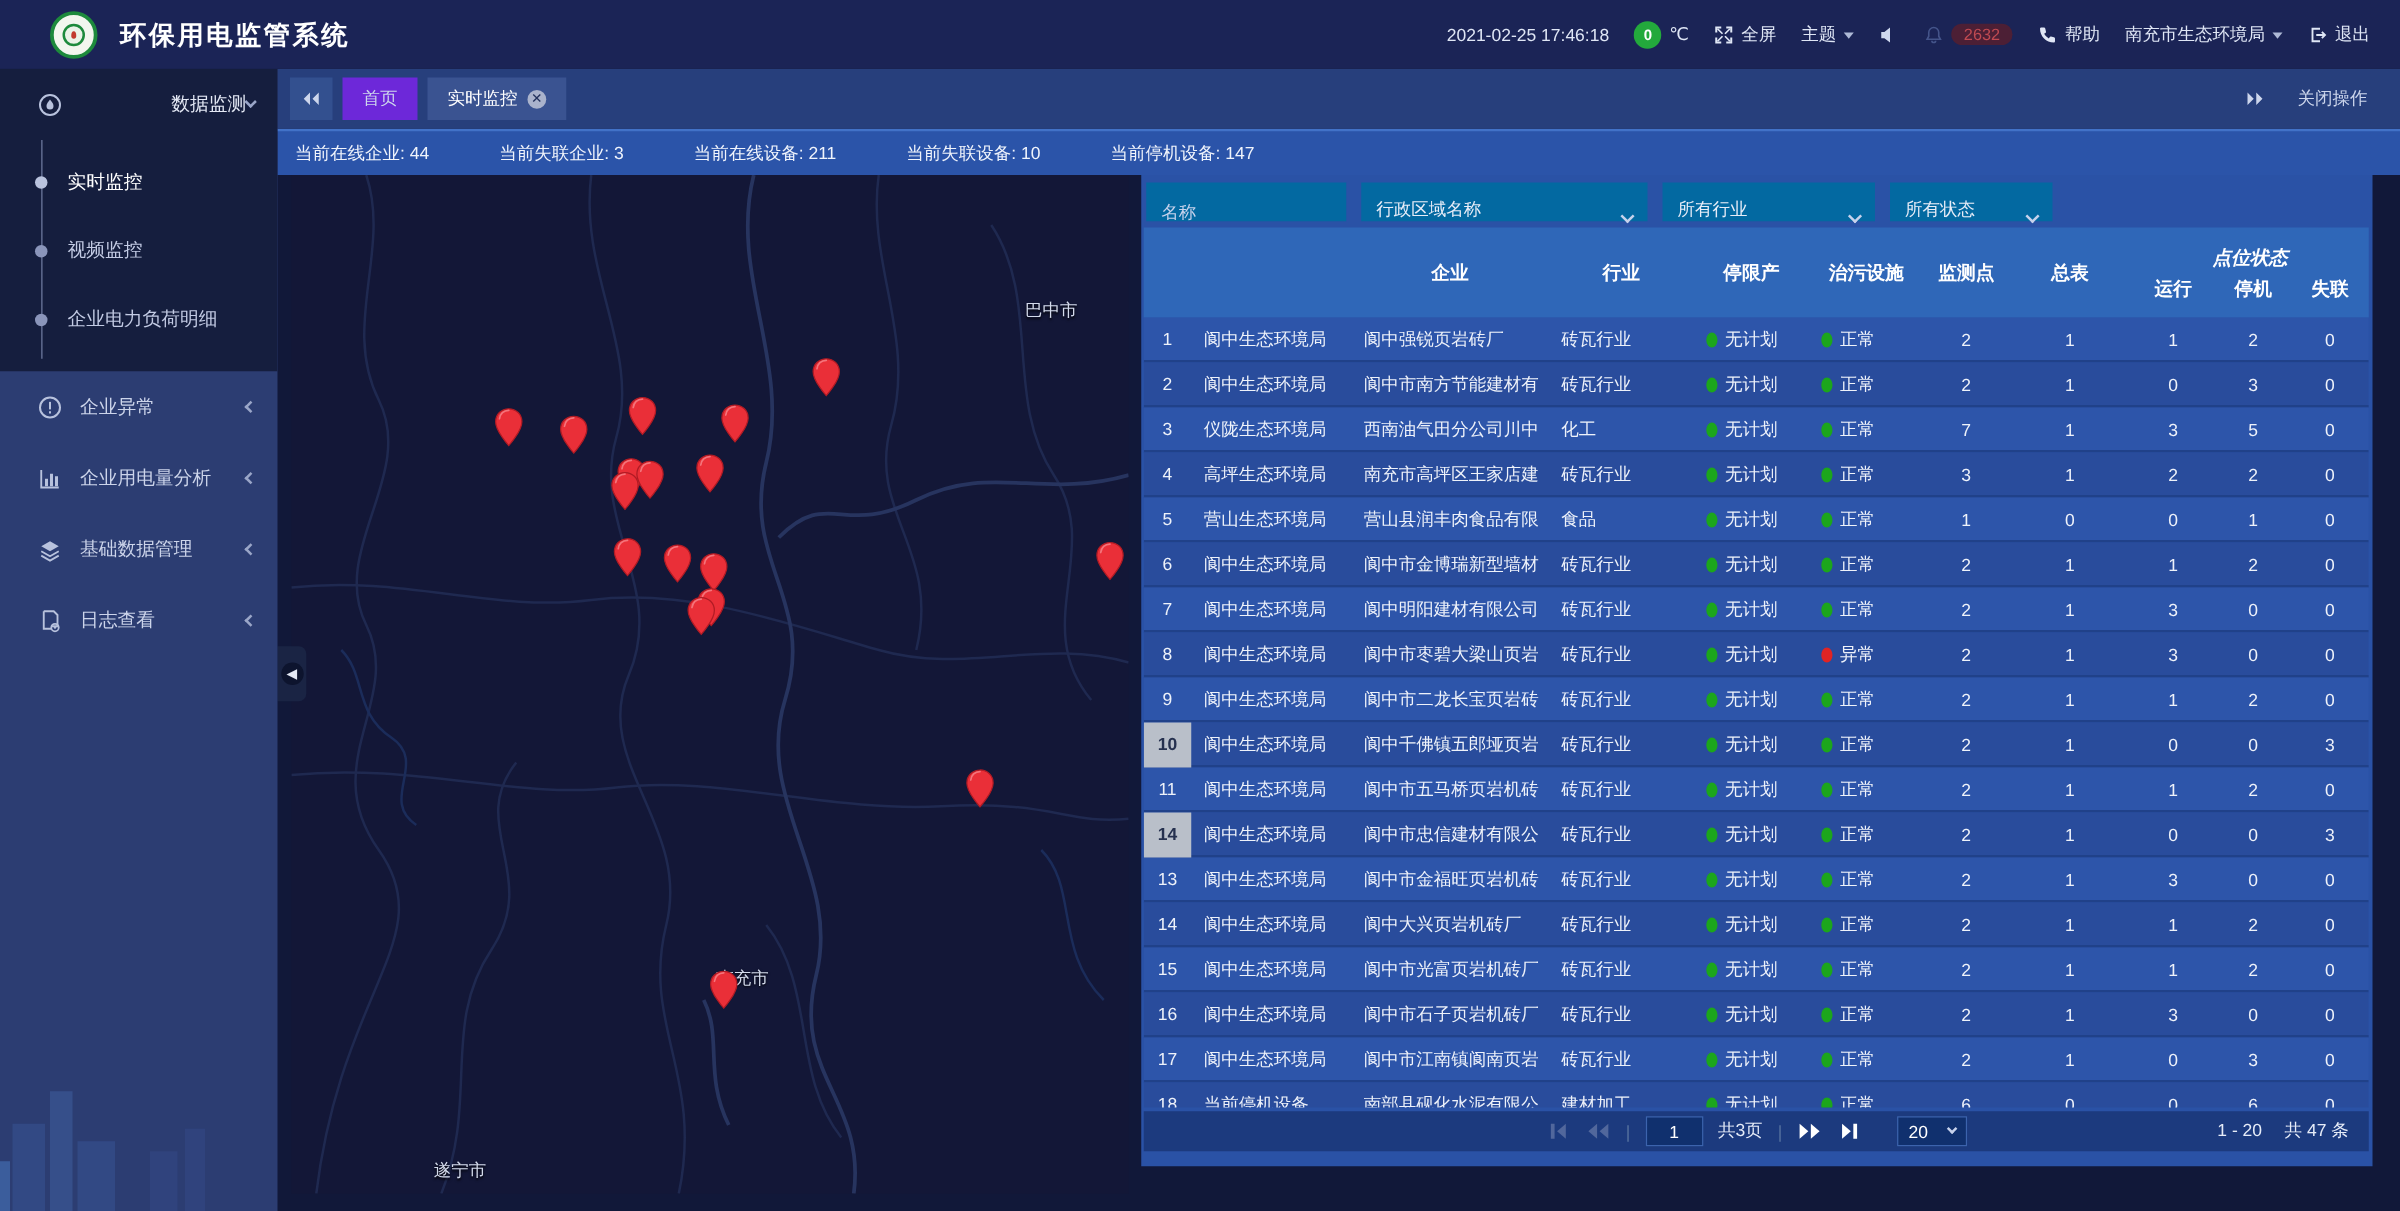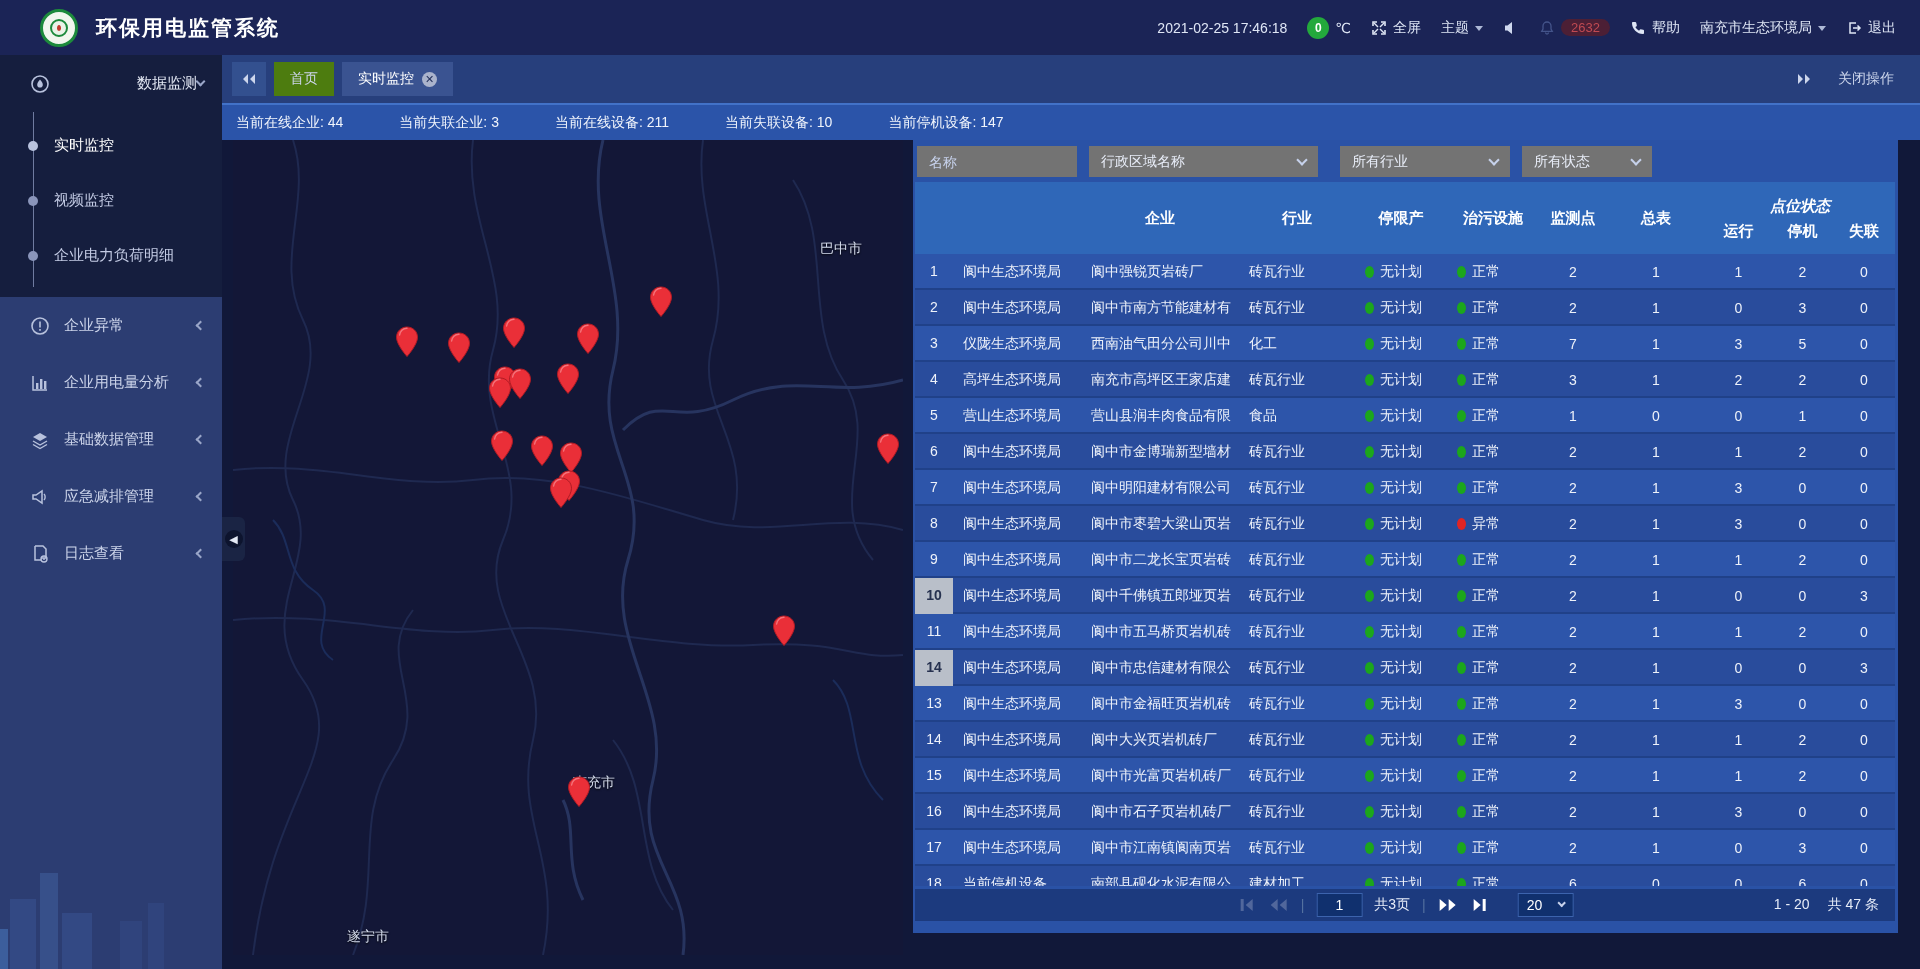--- a/index.html
+++ b/index.html
@@ -37,21 +37,21 @@
   .submenu-item { height:55px; display:flex; align-items:center; padding-left:54px; position:relative; font-size:15px; color:#c3cbe4; cursor:pointer;}
   .submenu-item::before { content:""; position:absolute; left:28px; top:50%; margin-top:-5px; width:10px; height:10px; border-radius:50%; background:#8a95ba;}
   .submenu-item.active { color:#ffffff; }
   .submenu-item.active::before { background:#b9c3de; }
   #skyline { position:absolute; bottom:0; left:0; width:222px; height:130px; opacity:.55; }
   #skyline div { position:absolute; bottom:0; background:#3a5494; }
 
   
   #tabbar { position:absolute; left:222px; top:55px; width:1698px; height:48px; background:#273f7c; display:flex; align-items:center; z-index:10;}
   .tab-nav { width:34px; height:34px; margin-left:10px; background:#33508f; display:flex; align-items:center; justify-content:center; cursor:pointer;}
-  .tab { height:34px; padding:0 16px; display:flex; align-items:center; gap:8px; font-size:14px; color:#cdd6ec; cursor:pointer; background:#4d7c0f; margin-left:8px;}
+  .tab { height:34px; padding:0 16px; display:flex; align-items:center; gap:8px; font-size:14px; color:#cdd6ec; cursor:pointer; background:#6d28d9; margin-left:8px;}
   .tab.active { background:#3a5391; color:#fff; }
   .tab-close { width:15px; height:15px; border-radius:50%; background:#aab3cc; color:#23315c; font-size:11px; line-height:15px; text-align:center; font-weight:bold;}
   #tabbar-right { margin-left:auto; display:flex; align-items:center; gap:26px; padding-right:26px; color:#cdd6ec; font-size:14px;}
   .dbl-arrow svg{ display:block; }
 
   
   #content { position:absolute; left:222px; top:103px; width:1698px; height:866px; background:#111839; }
   #statsbar { position:absolute; left:0; top:0; width:1698px; height:37px; background:#2b54a9; border-top:2px solid #4272c8;
     display:flex; align-items:center; gap:56px; padding-left:14px; font-size:14px; color:#f0f4fc;}
 
@@ -59,26 +59,26 @@
   #map { position:absolute; left:11px; top:37px; width:670px; height:815px; background:#131737; overflow:hidden; cursor:grab;}
   #map svg.roads { position:absolute; left:0; top:0; }
   .city-label { position:absolute; font-size:14px; color:#d4dbec; text-shadow:0 1px 2px #000; }
   .map-pin { position:absolute; width:24px; height:32px; }
   #map-handle { position:absolute; left:0; top:414px; width:23px; height:44px; background:#1a2444; border-radius:0 6px 6px 0; display:flex; align-items:center; justify-content:center; cursor:pointer;}
   #map-handle .knob { width:18px; height:18px; border-radius:50%; background:#0d142e; color:#e4e9f5; font-size:11px; line-height:18px; text-align:center;}
 
   
   #panel { position:absolute; left:691px; top:37px; width:985px; height:793px; background:#2a52a6; }
   #filters { position:absolute; left:4px; top:6px; display:flex; gap:12px; }
-  .fbox { height:31px; background:#737373; color:#e8edf8; font-size:14px; display:flex; align-items:center; padding:0 12px; }
+  .fbox { height:31px; background:#0369a1; color:#e8edf8; font-size:14px; display:flex; align-items:flex-end; padding:0 12px; }
   .fbox input { background:transparent; border:none; outline:none; color:#e8edf8; font-size:14px; width:100%; font-family:inherit;}
   .fbox input::placeholder { color:#c7d2ec; }
   .fbox.sel { justify-content:space-between; cursor:pointer; }
   .sel-chev { width:8px; height:8px; border-left:2px solid #c7d2ec; border-bottom:2px solid #c7d2ec; transform:rotate(-45deg); margin-top:-4px; margin-left:10px;}
-  #f-name { width:160px; } #f-region { width:229px; } #f-industry { width:170px;margin-left:10px; } #f-status { width:130px; }
+  #f-name { width:160px; } #f-region { width:229px; } #f-industry { width:170px; } #f-status { width:130px; }
 
   
   :root { --tcols: 38px 128px 158px 116px 92px 92px 68px 98px 67px 61px 62px; }
   #thead { position:absolute; left:2px; top:42px; width:980px; height:72px; background:#2f67b8;
     display:grid; grid-template-columns:var(--tcols); grid-template-rows:36px 36px; font-size:15px; font-weight:bold; color:#fff;}
   .th { grid-row:1/3; display:flex; align-items:center; justify-content:center; }
   .th-group { grid-column:9/12; grid-row:1; display:flex; align-items:flex-end; justify-content:center; font-style:italic; padding-bottom:2px;}
   .th-sub { grid-row:2; display:flex; align-items:flex-start; justify-content:center; padding-top:4px;}
   #tbody { position:absolute; left:2px; top:114px; width:980px; height:632px; overflow:hidden; }
   .tr { display:grid; grid-template-columns:var(--tcols); height:36px; align-items:center; font-size:14px; color:#eef2fa;
@@ -197,28 +197,20 @@
           </svg></div>
         <div class="mlabel">企业用电量分析</div>
         <div class="chev-l"></div>
       </div>
       <div class="menu-item">
         <div class="micon"><svg viewBox="0 0 20 20">
             <path d="M10 3 3 7l7 4 7-4z" fill="#b8c2dd"></path>
             <path d="M3 11l7 4 7-4M3 14.5l7 4 7-4" fill="none" stroke="#b8c2dd" stroke-width="1.4"></path>
           </svg></div>
         <div class="mlabel">基础数据管理</div>
-        <div class="chev-l"></div>
-      </div>
-      <div class="menu-item">
-        <div class="micon"><svg viewBox="0 0 20 20">
-            <path d="M3 8v4h3l6 4V4L6 8z" fill="none" stroke="#b8c2dd" stroke-width="1.5"></path>
-            <path d="M14 7c1.5 1.5 1.5 4.5 0 6" fill="none" stroke="#b8c2dd" stroke-width="1.4"></path>
-          </svg></div>
-        <div class="mlabel">应急减排管理</div>
         <div class="chev-l"></div>
       </div>
       <div class="menu-item">
         <div class="micon"><svg viewBox="0 0 20 20">
             <path d="M5 2h8l3 3v9h-5M5 2v14h6" fill="none" stroke="#b8c2dd" stroke-width="1.5"></path>
             <circle cx="14" cy="15" r="3" fill="none" stroke="#b8c2dd" stroke-width="1.4"></circle>
             <circle cx="14" cy="15" r="1" fill="#b8c2dd"></circle>
           </svg></div>
         <div class="mlabel">日志查看</div>
         <div class="chev-l"></div>

